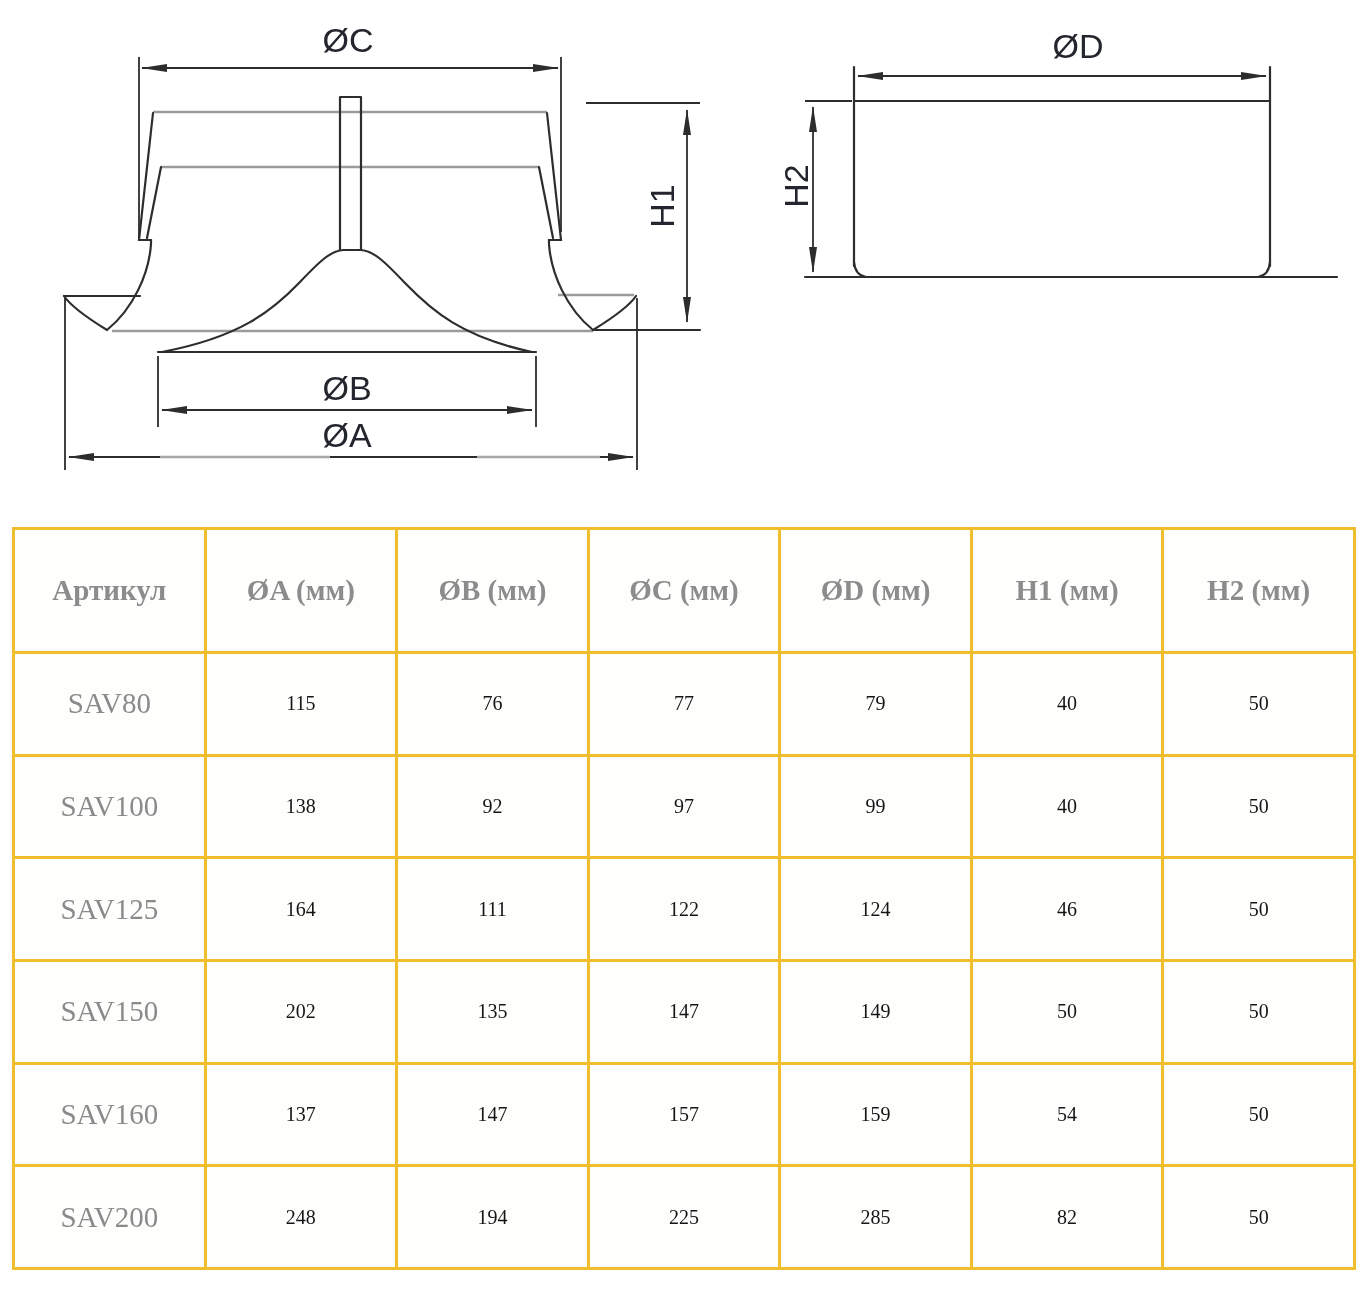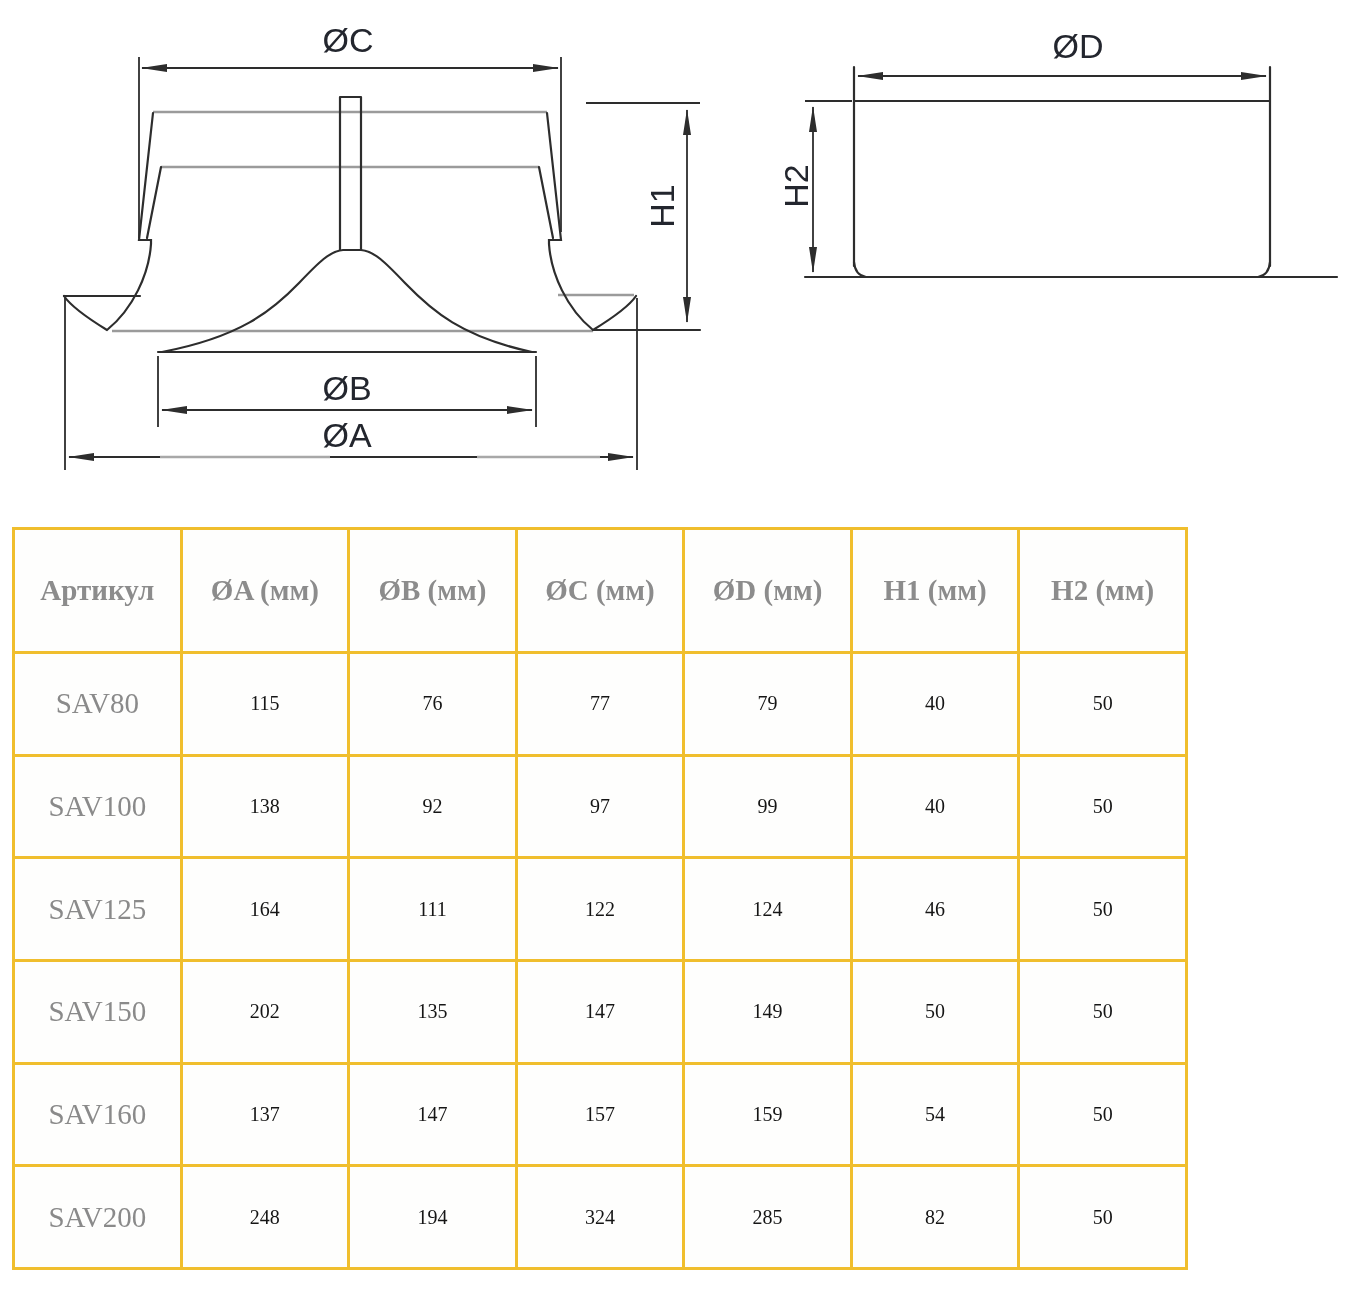--- a/index.html
+++ b/index.html
@@ -9,21 +9,21 @@
   }
   .stage{position:absolute;inset:0;}
   svg{position:absolute;overflow:visible;}
   #svg-left{left:0;top:0;}
   #svg-right{left:730px;top:10px;}
   .dim-label{
     font-family:"Liberation Sans", sans-serif;
     font-size:34px;fill:#23262e;
   }
   table.dims{
-    position:absolute;left:12px;top:527px;width:1176px;height:743px;
+    position:absolute;left:12px;top:527px;width:1344px;height:743px;
     border-collapse:collapse;table-layout:fixed;background:#e5e5e5;
   }
   table.dims th, table.dims td{
     border:3px solid #F0BE2D;
     text-align:center;vertical-align:middle;
     font-family:"Liberation Serif","DejaVu Serif",serif;
     background:#fefefd;
   }
   table.dims thead tr{height:124px;}
   table.dims tbody tr{height:88px;}
@@ -178,20 +178,20 @@
         <td>147</td>
         <td>157</td>
         <td>159</td>
         <td>54</td>
         <td>50</td>
       </tr>
       <tr>
         <td class="art">SAV200</td>
         <td>248</td>
         <td>194</td>
-        <td>324</td>
+        <td>225</td>
         <td>285</td>
         <td>82</td>
         <td>50</td>
       </tr>
     </tbody>
   </table>
 </div>
 
 </body></html>

